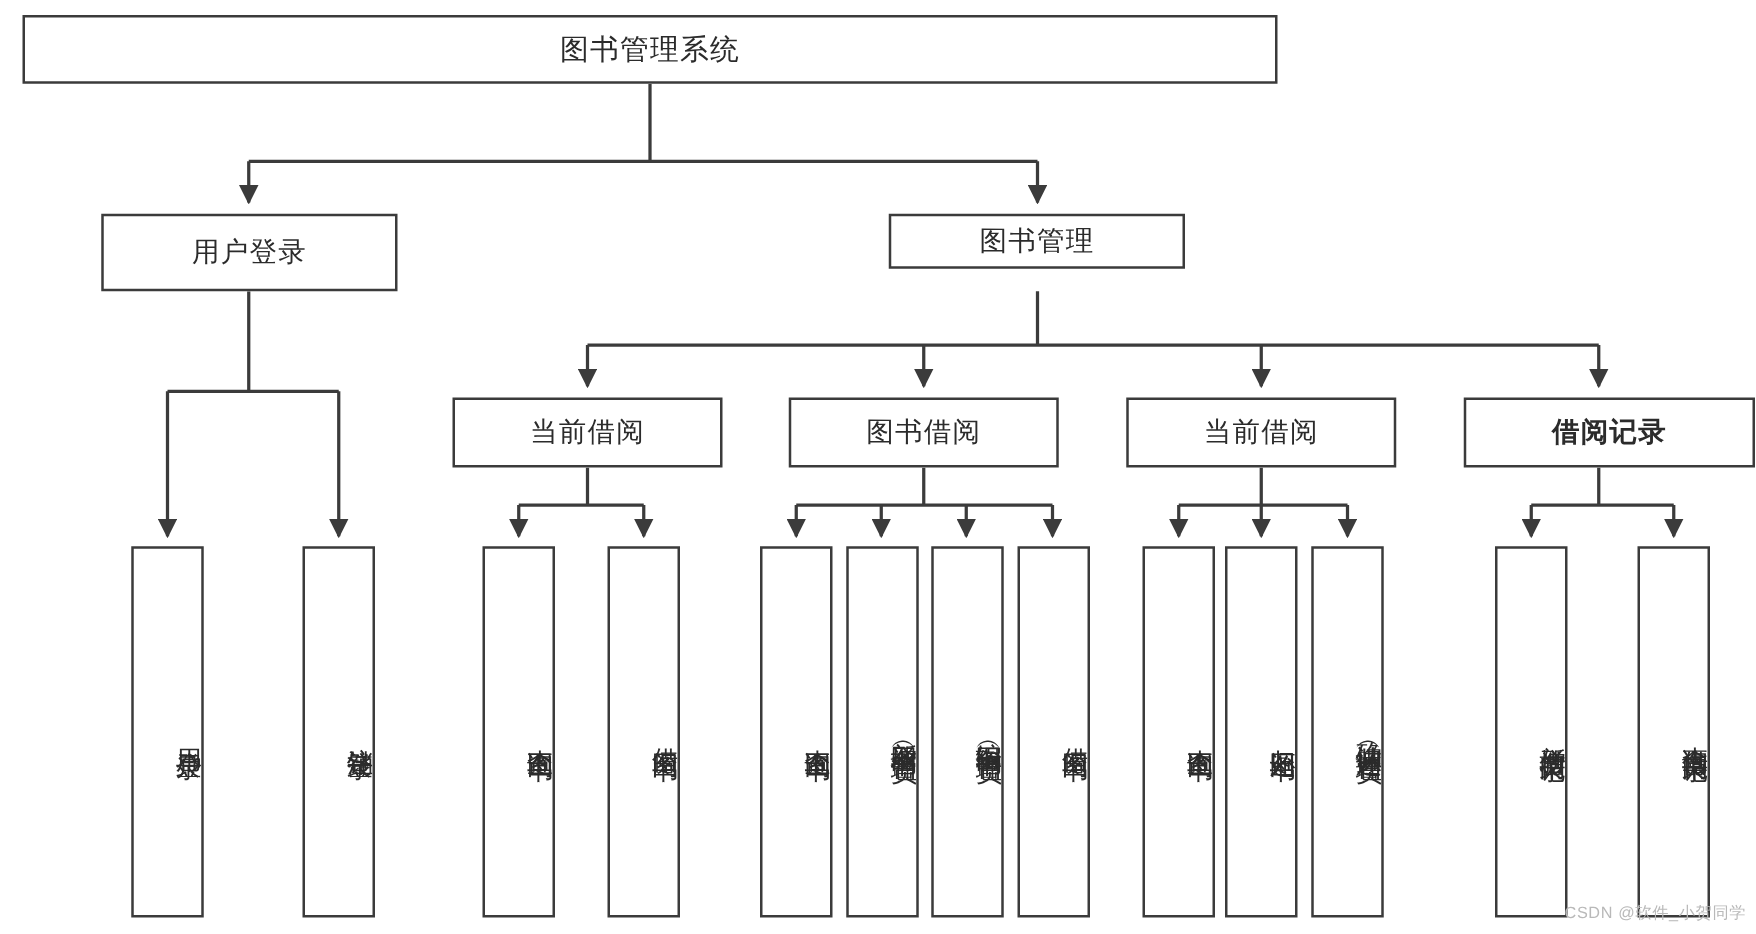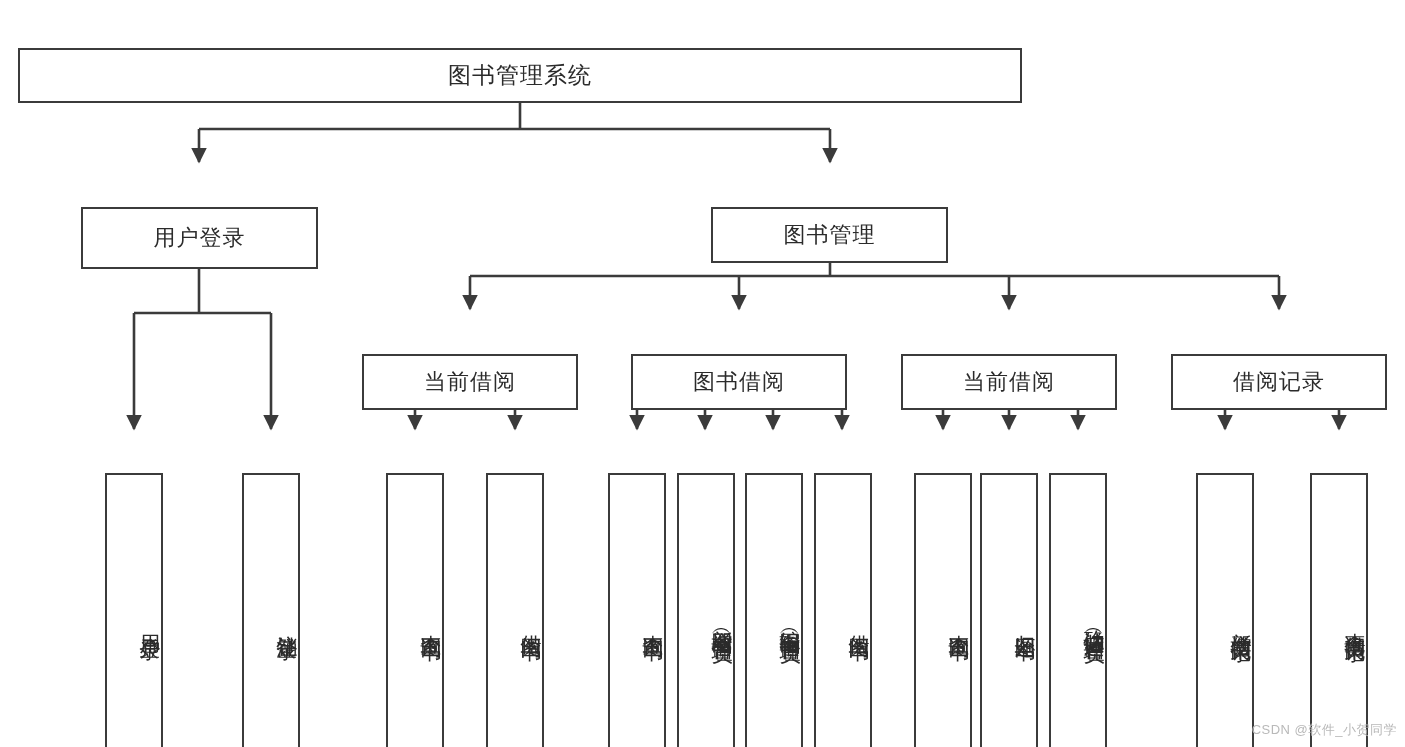--- a/index.html
+++ b/index.html
@@ -28,21 +28,20 @@
   .node {
     position: absolute;
     box-sizing: border-box;
     border: 2px solid #3b3b3b;
     background: #ffffff;
     display: flex;
     align-items: center;
     justify-content: center;
     color: #2b2b2b;
     z-index: 2;
-    margin-top: 36px;
   }
   .node-h {
     font-size: 22px;
     letter-spacing: 1px;
     white-space: nowrap;
   }
   .node-h.root {
     font-size: 23px;
   }
   .node-v {
@@ -127,34 +126,34 @@
     </g>
   </svg>
 
   <div class="node node-h root" style="left:18px; top:12px; width:1004px; height:55px;">
     <span>图书管理系统</span>
   </div>
 
   <div class="node node-h" style="left:81px; top:171px; width:237px; height:62px;">
     <span>用户登录</span>
   </div>
-  <div class="node node-h" style="left:711px; top:171px; width:237px; height:56px;">
+  <div class="node node-h" style="left:711px; top:171px; width:237px; height:44px;">
     <span>图书管理</span>
   </div>
 
   <div class="node node-h" style="left:362px; top:318px; width:216px; height:56px;">
     <span>当前借阅</span>
   </div>
   <div class="node node-h" style="left:631px; top:318px; width:216px; height:56px;">
     <span>图书借阅</span>
   </div>
   <div class="node node-h" style="left:901px; top:318px; width:216px; height:56px;">
     <span>当前借阅</span>
   </div>
-  <div class="node node-h" style="left:1171px; top:318px; width:216px; height:56px;">
+  <div class="node node-h" style="left:1171px; top:318px; width:233px; height:56px;font-weight:bold;">
     <span>借阅记录</span>
   </div>
 
   <div class="node node-v" style="left:105px; top:437px; width:58px; height:297px;">
     <span>用户登录</span>
   </div>
   <div class="node node-v" style="left:242px; top:437px; width:58px; height:297px;">
     <span>注销登录</span>
   </div>
 

